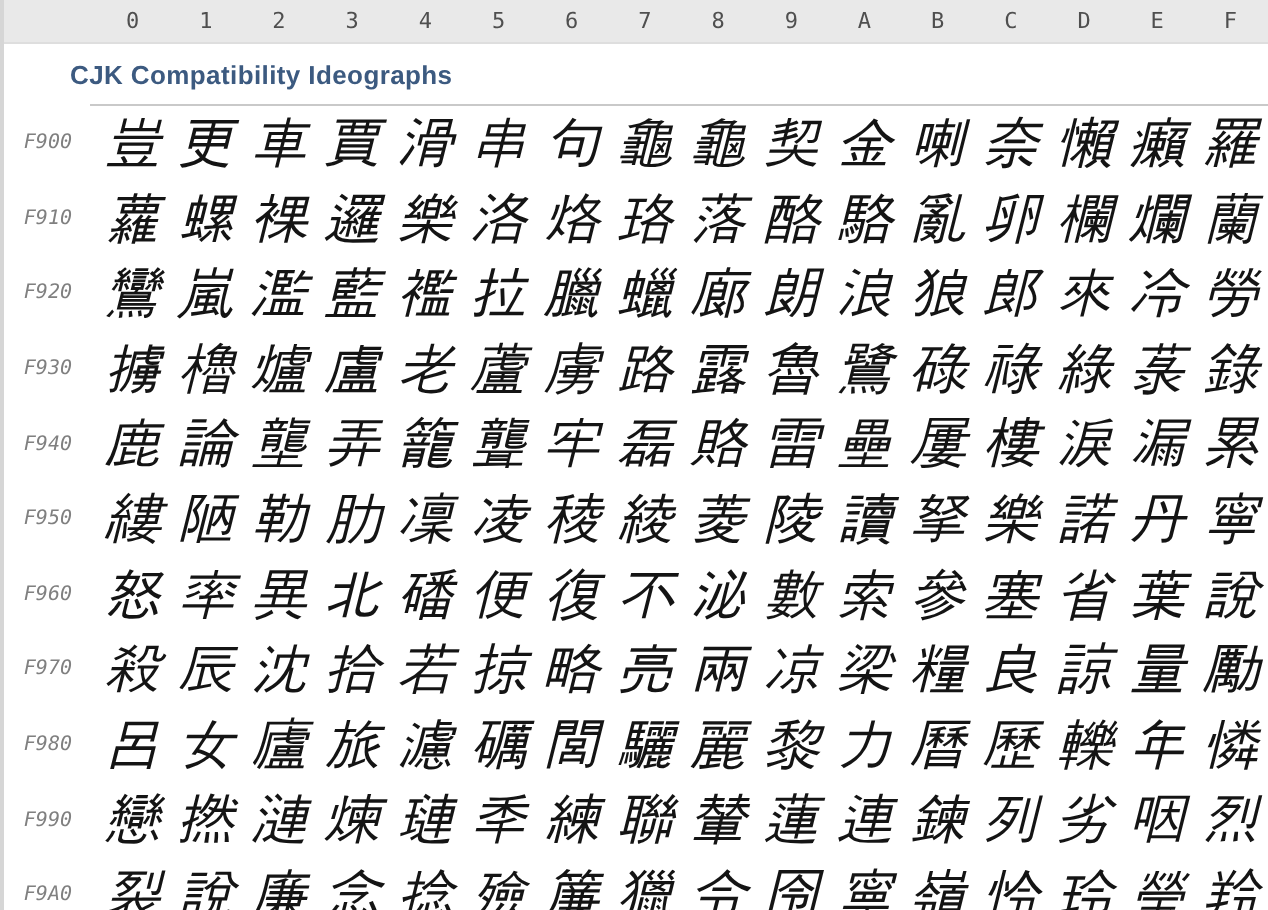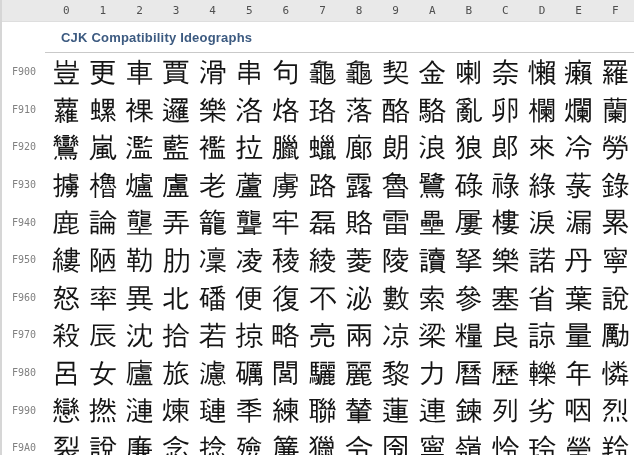--- a/index.html
+++ b/index.html
@@ -27,37 +27,38 @@
     flex:0 0 36.6px;
     text-align:center;
     font-family:"DejaVu Sans Mono","Liberation Mono",monospace;
     font-size:11px;
     color:#4f4f4f;
   }
   .section-title-bar{
     height:30px;
     display:flex;
     align-items:center;
-    padding-left:61px;
+    padding-left:35px;
   }
   .section-title{
     font-size:13px;
     font-weight:bold;
     color:#3c5a80;
     letter-spacing:0.2px;
   }
   .divider{
     height:1px;
     background:#c9c9c9;
     margin-left:45px;
   }
   .grid-row{
     display:flex;
     height:37.6px;
     align-items:center;
+    font-style:italic;
   }
   .row-label{
     flex:0 0 48px;
     box-sizing:border-box;
     text-align:right;
     padding-right:12px;
     font-family:"DejaVu Sans Mono","Liberation Mono",monospace;
     font-size:10px;
     color:#808080;
   }

